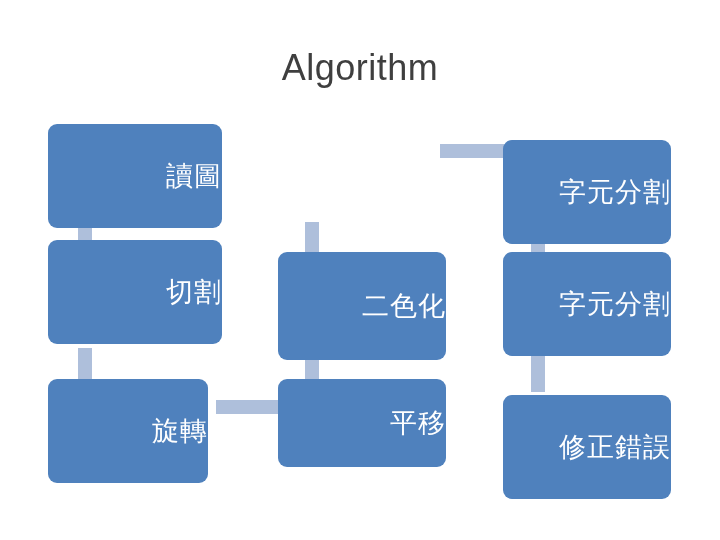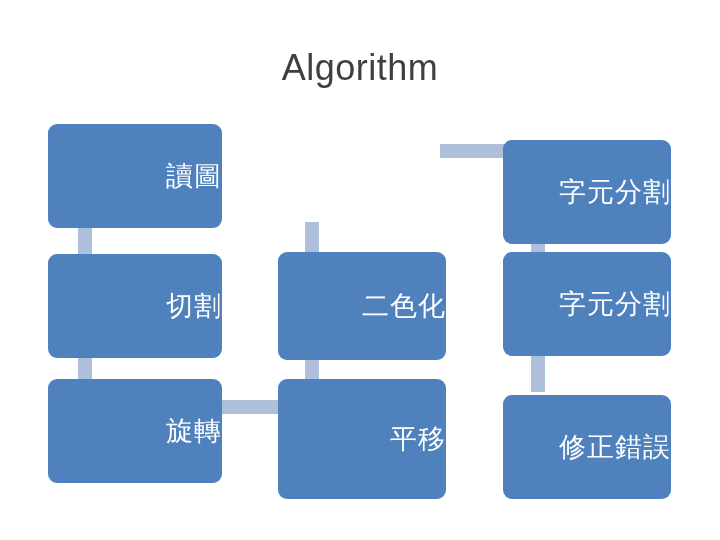--- a/index.html
+++ b/index.html
@@ -86,34 +86,34 @@
     <div class="connector" style="left:440px; top:144px; width:70px; height:14px;"></div>
     <div class="connector" style="left:216px; top:400px; width:70px; height:14px;"></div>
 
     <div class="node" style="left:48px; top:124px; width:174px; height:104px;">
       <span class="node-label">讀圖</span>
     </div>
     <div class="node" style="left:503px; top:140px; width:168px; height:104px;">
       <span class="node-label">字元分割</span>
     </div>
 
-    <div class="node" style="left:48px; top:254px; width:174px; height:104px;">
+    <div class="node" style="left:48px; top:240px; width:174px; height:104px;">
       <span class="node-label">切割</span>
     </div>
     <div class="node" style="left:278px; top:252px; width:168px; height:108px;">
       <span class="node-label">二色化</span>
     </div>
     <div class="node" style="left:503px; top:252px; width:168px; height:104px;">
       <span class="node-label">字元分割</span>
     </div>
 
-    <div class="node" style="left:48px; top:379px; width:174px; height:104px;">
+    <div class="node" style="left:48px; top:379px; width:160px; height:104px;">
       <span class="node-label">旋轉</span>
     </div>
-    <div class="node" style="left:278px; top:379px; width:168px; height:120px;">
+    <div class="node" style="left:278px; top:379px; width:168px; height:88px;">
       <span class="node-label">平移</span>
     </div>
     <div class="node" style="left:503px; top:395px; width:168px; height:104px;">
       <span class="node-label">修正錯誤</span>
     </div>
 
   </div>
 </div>
 
 </body></html>

